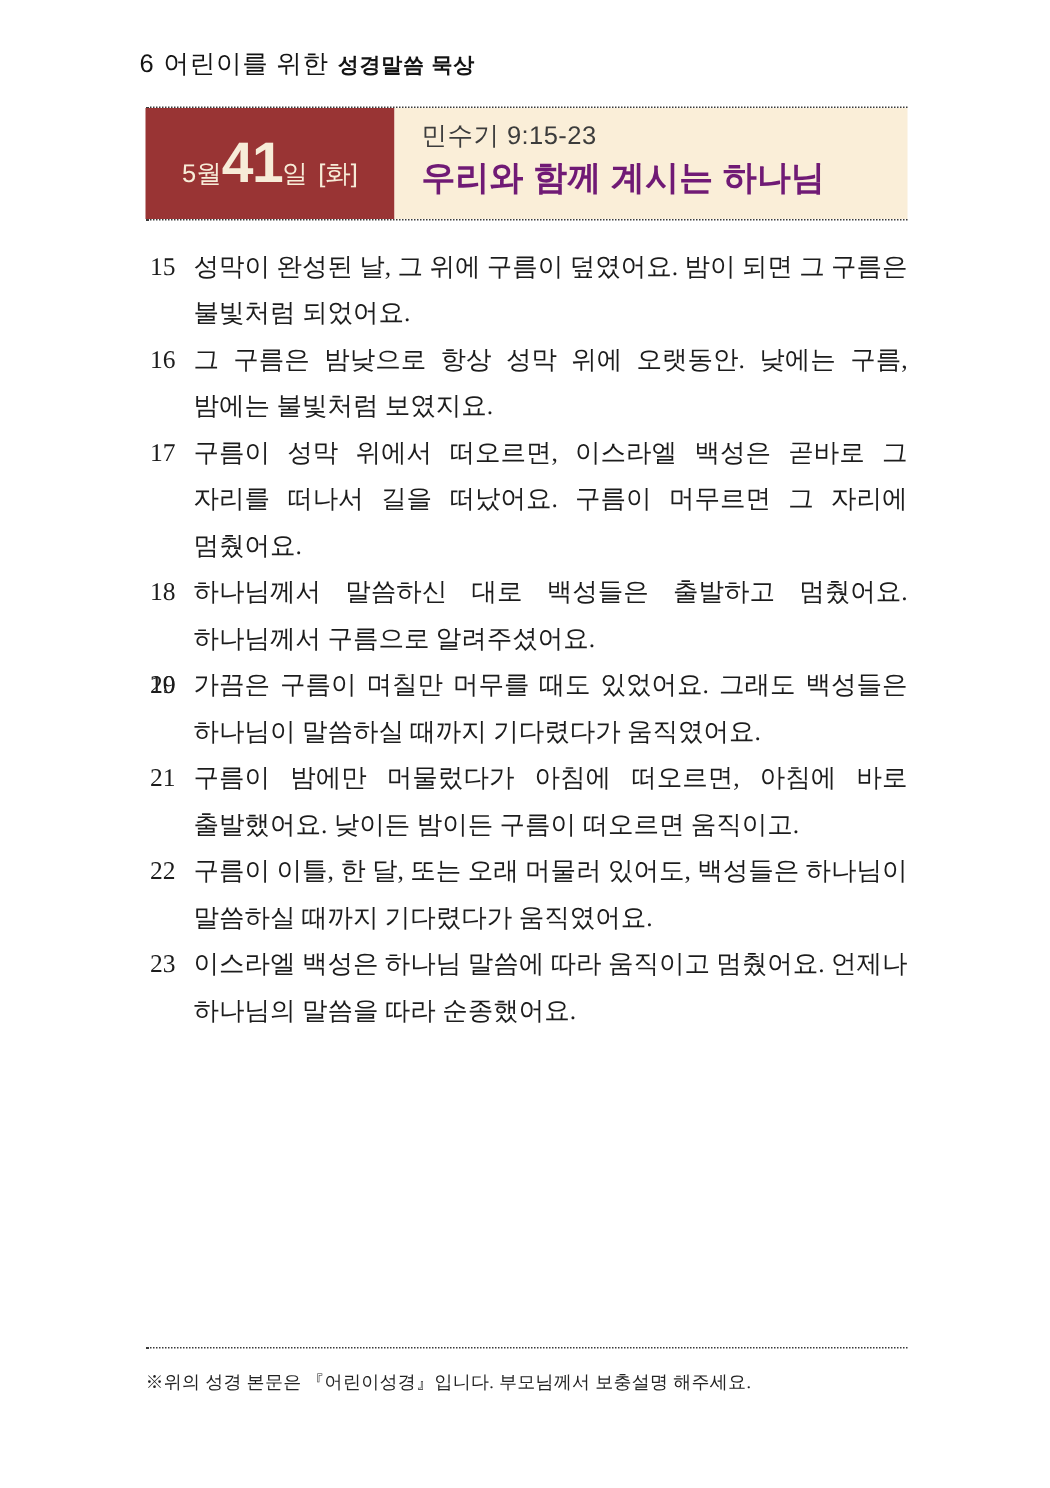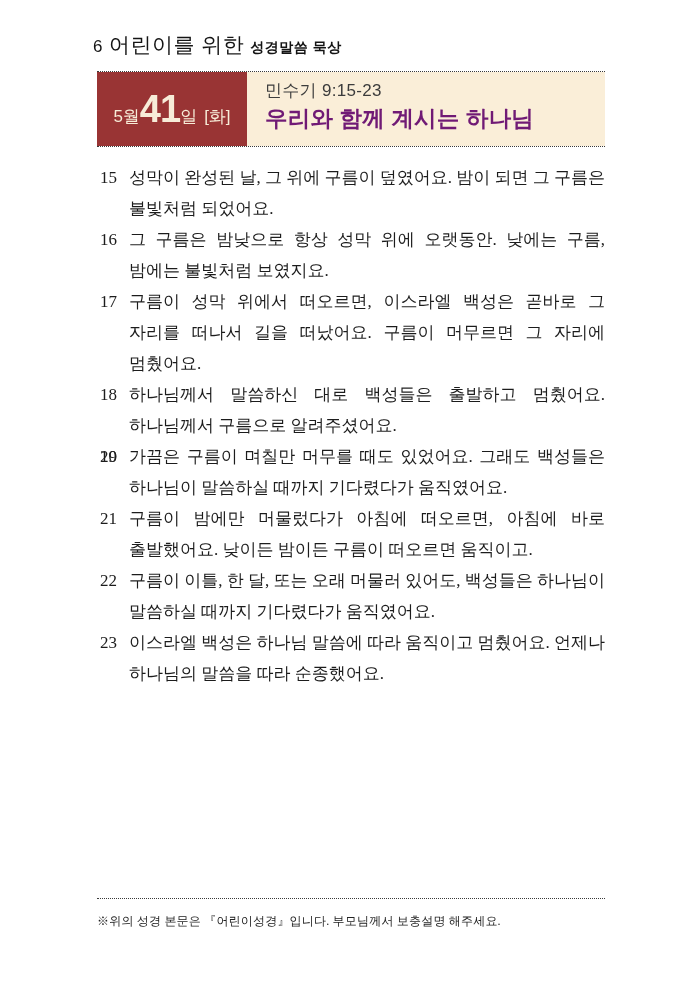--- a/index.html
+++ b/index.html
@@ -16,37 +16,37 @@
   
   .running-head {
     position: absolute;
     top: 31px;
     left: 93px;
     font-family: "Liberation Sans", "DejaVu Sans", sans-serif;
     color: #141414;
     white-space: nowrap;
   }
   .running-head .rh-num { font-size: 17px; letter-spacing: 0.5px; }
-  .running-head .rh-main { font-size: 21px; margin-left: 6px; letter-spacing: 0.5px; }
+  .running-head .rh-main { font-size: 17px; margin-left: 6px; letter-spacing: 0.5px; }
   .running-head .rh-sub { font-size: 14px; font-weight: bold; margin-left: 6px; letter-spacing: 0.5px; }
 
   
   .header-box {
     position: absolute;
     top: 71px;
     left: 97px;
     width: 508px;
     height: 76px;
     border-top: 1px dotted #3a3a3a;
     border-bottom: 1px dotted #3a3a3a;
     display: flex;
     box-sizing: border-box;
   }
   .date-box {
-    width: 150px;
+    width: 166px;
     background: #993434;
     color: #f7ecd8;
     display: flex;
     align-items: baseline;
     justify-content: center;
     font-family: "Liberation Sans", "DejaVu Sans", sans-serif;
     padding-top: 18px;
     box-sizing: border-box;
   }
   .date-box .month { font-size: 17px; }

